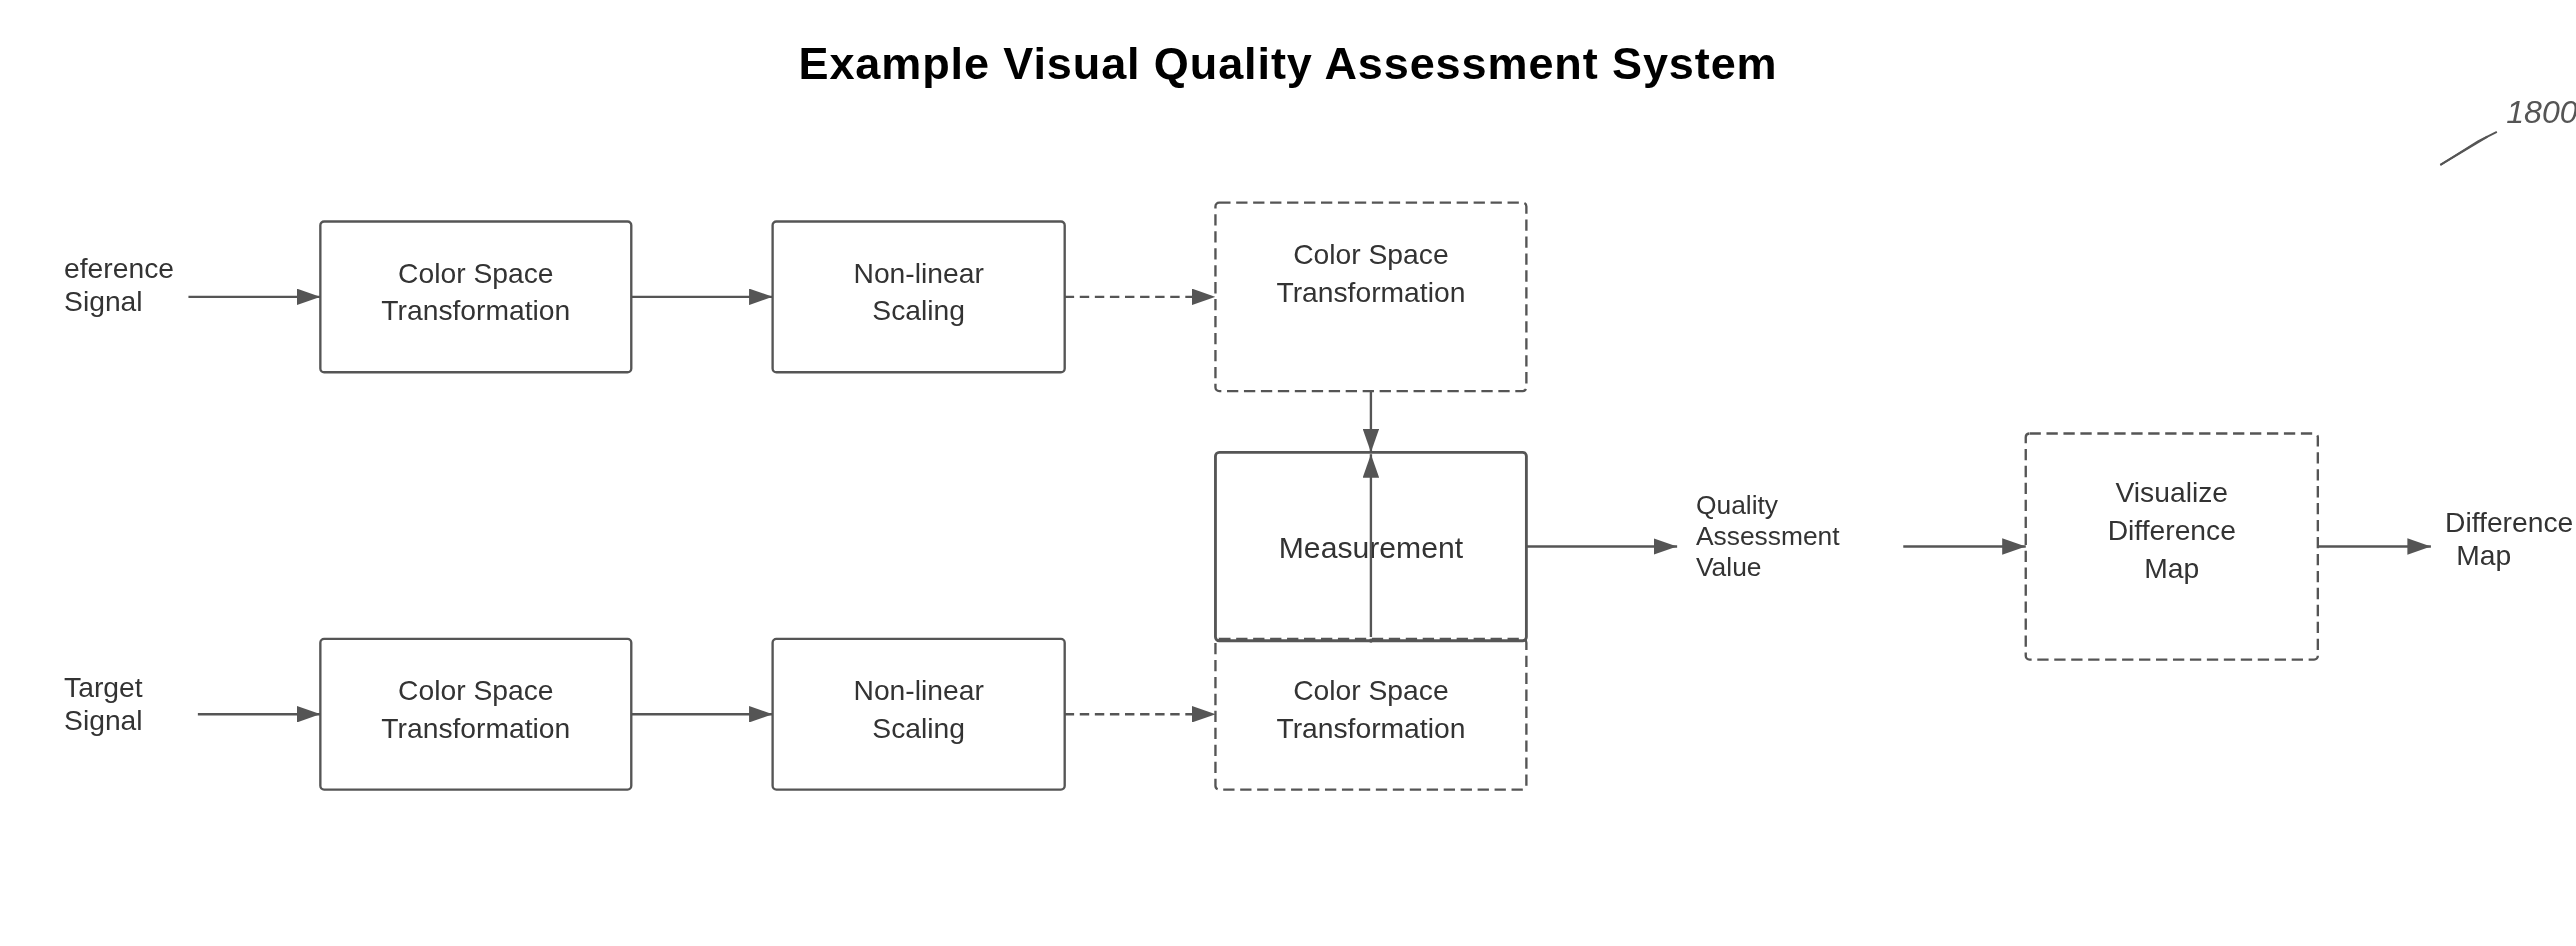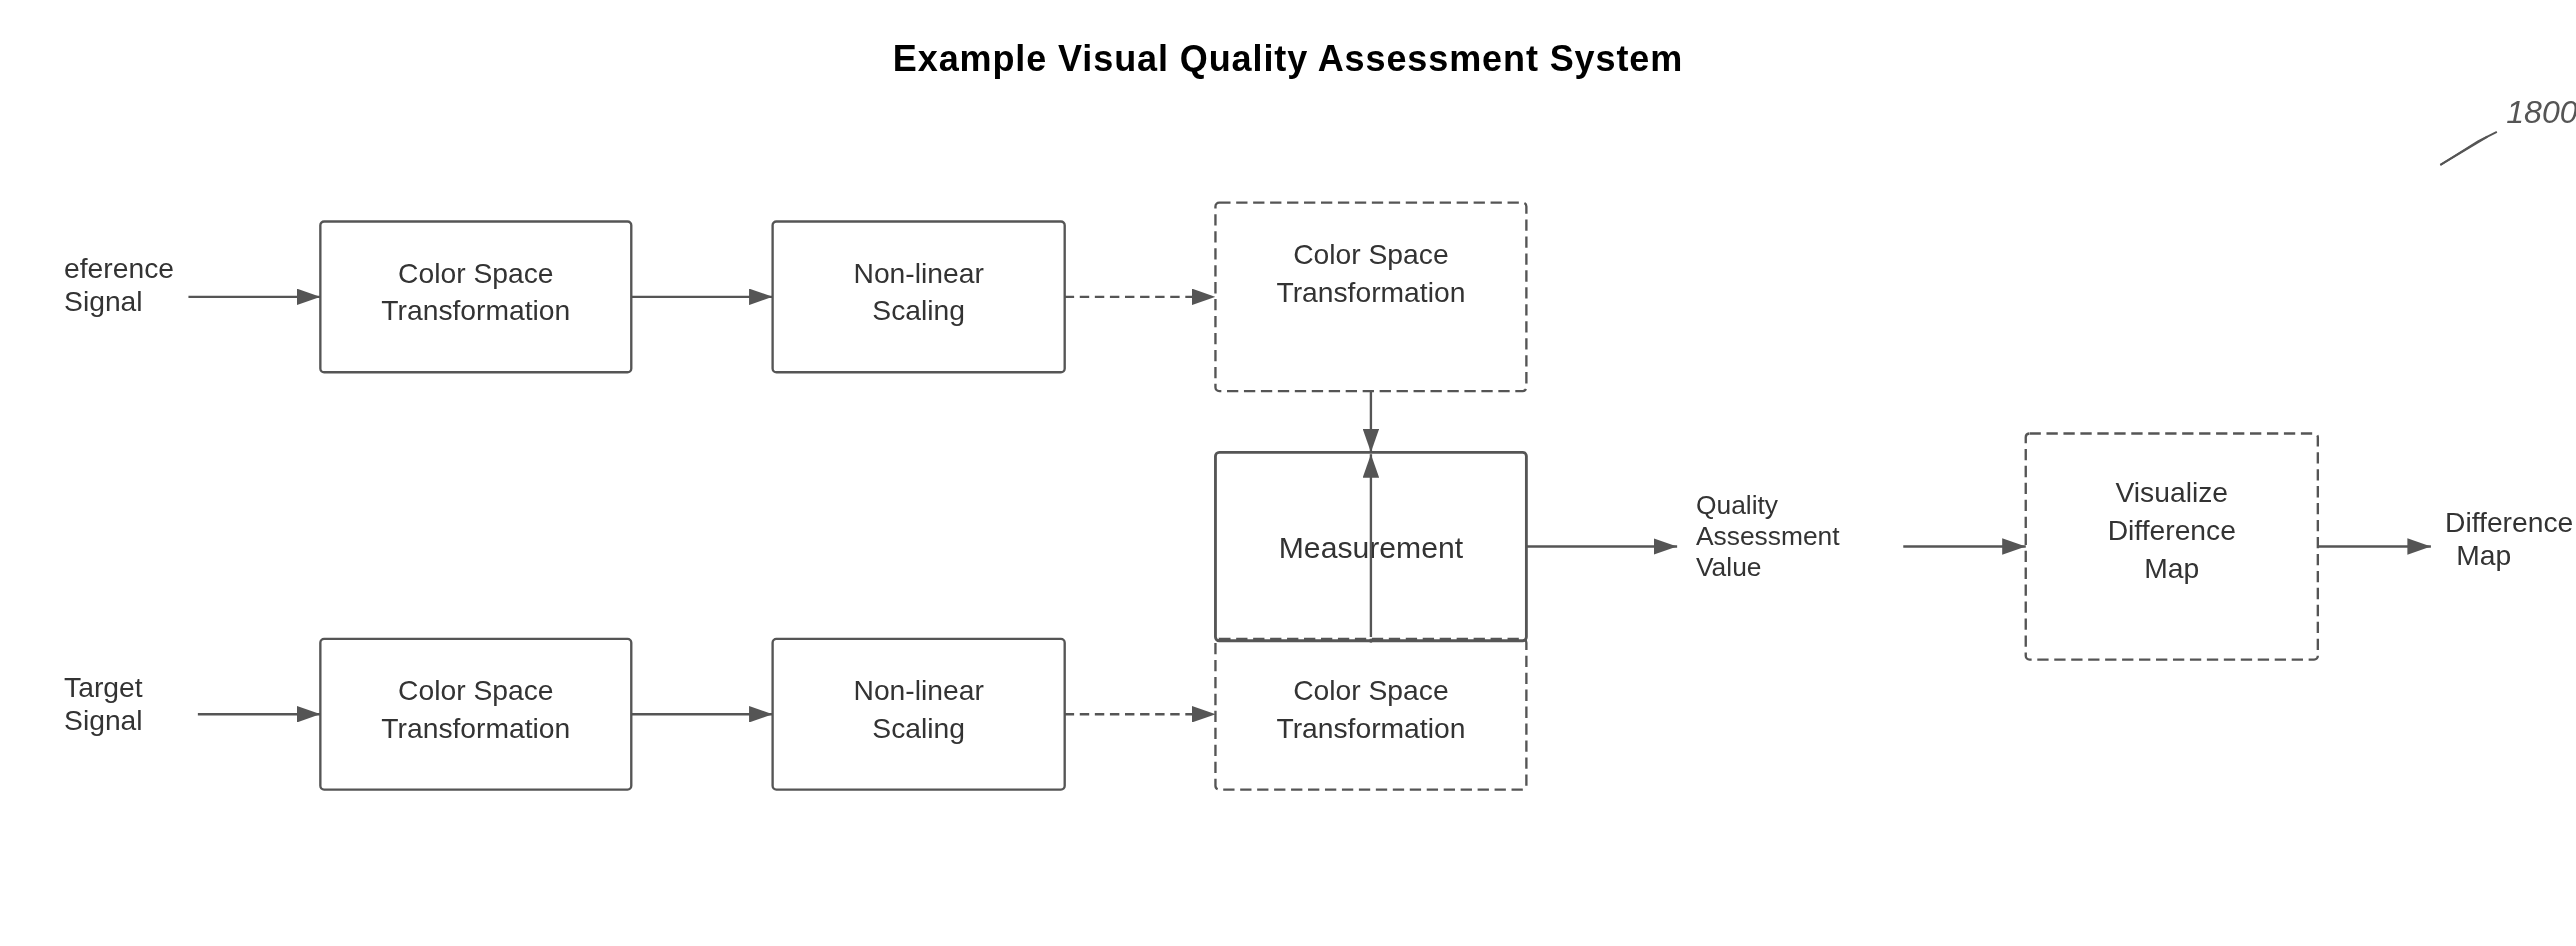--- a/index.html
+++ b/index.html
@@ -11,21 +11,21 @@
       overflow: hidden;
       position: relative;
     }
     .diagram-container {
       width: 100%;
       height: 100%;
       position: relative;
     }
     .title {
       text-align: center;
-      font-size: 36px;
+      font-size: 45px;
       font-weight: bold;
       padding-top: 38px;
       letter-spacing: 0.9px;
     }
     svg.diagram {
       position: absolute;
       top: 0;
       left: 0;
       width: 100%;
       height: 100%;

